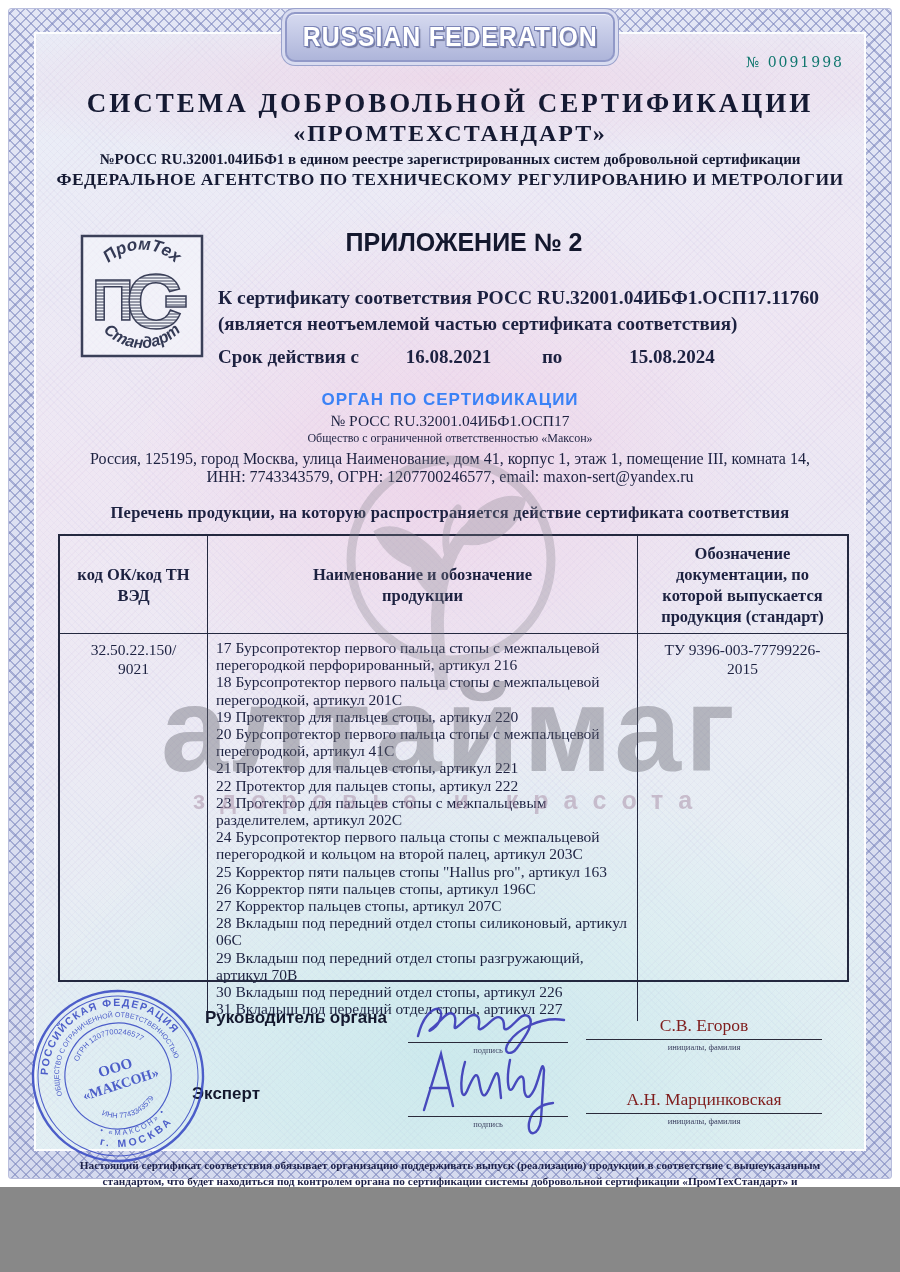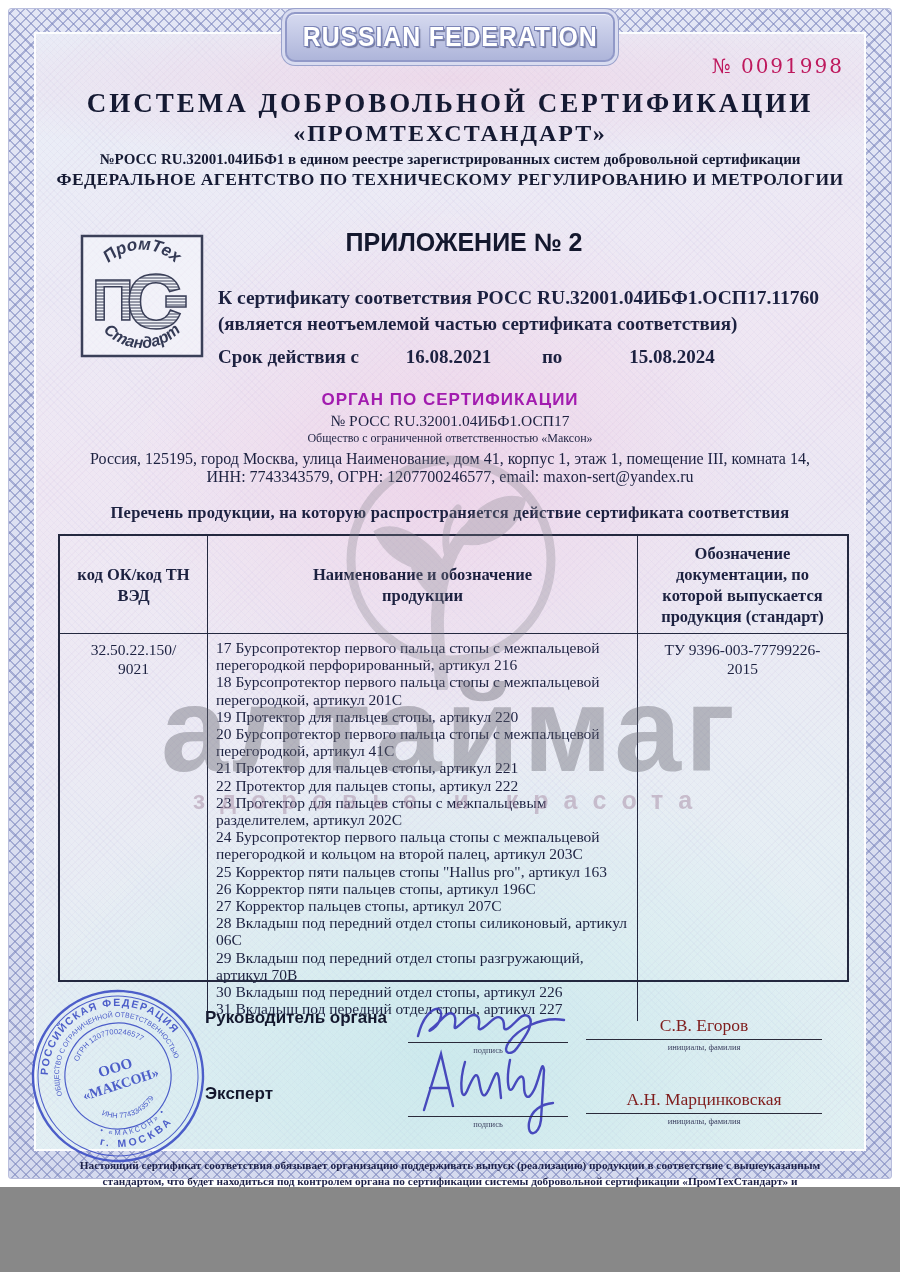--- a/index.html
+++ b/index.html
@@ -23,32 +23,32 @@
   .abs{position:absolute;}
   .ctr{left:0;right:0;text-align:center;}
   
   .badge{left:50%;top:12px;transform:translateX(-50%);width:326px;height:46px;
     background:linear-gradient(#d6daf0,#aeb5da);border:2px solid #9199c8;border-radius:10px;
     box-shadow:0 0 0 3px #d9dcf0,0 0 0 4px #9aa2cc,inset 0 1px 0 #eef0fa;
     display:flex;align-items:center;justify-content:center;}
   .badge span{font-family:"Liberation Sans",sans-serif;font-weight:bold;font-size:27px;
     letter-spacing:1px;color:#fff;transform:scaleX(.92);
     text-shadow:-1px -1px 0 #7d86b8,1px -1px 0 #7d86b8,-1px 1px 0 #7d86b8,1px 1px 0 #7d86b8,2px 2px 1px rgba(50,55,95,.55);}
-  .cert-no{top:54px;right:56px;font-size:20px;letter-spacing:2px;color:#be185d;font-family:"DejaVu Serif",serif;}
+  .cert-no{top:54px;right:56px;font-size:14px;letter-spacing:2px;color:#0f766e;font-family:"DejaVu Serif",serif;}
   .t1{top:88px;font-size:27px;font-weight:bold;letter-spacing:3px;color:#151a33;}
   .t2{top:120px;font-size:24px;font-weight:bold;letter-spacing:2px;color:#151a33;}
   .t3{top:151px;font-size:15px;font-weight:bold;color:#151a33;}
   .t4{top:169px;font-size:17.5px;font-weight:bold;letter-spacing:.4px;color:#151a33;}
   .appendix{top:228px;font-size:25px;font-weight:bold;font-family:"Liberation Sans",sans-serif;color:#14182e;padding-left:28px;}
   .tocert1{left:218px;top:287px;font-size:19.5px;font-weight:bold;}
   .tocert2{left:218px;top:313px;font-size:19px;font-weight:bold;}
   .validity{left:218px;top:346px;font-size:19px;font-weight:bold;}
   .validity .v{display:inline-block;}
   .validity .d1{margin-left:42px;} .validity .po{margin-left:46px;} .validity .d2{margin-left:62px;}
-  .organ-h{top:390px;font-size:17px;font-weight:bold;font-family:"Liberation Sans",sans-serif;letter-spacing:1px;color:#a21caf;}
+  .organ-h{top:390px;font-size:17px;font-weight:bold;font-family:"Liberation Sans",sans-serif;letter-spacing:1px;color:#3b82f6;}
   .organ-n{top:412px;font-size:15.5px;}
   .organ-1{top:431px;font-size:12px;}
   .organ-2{top:450px;font-size:16px;}
   .organ-3{top:468px;font-size:16px;}
   .perechen{top:503px;font-size:16.5px;font-weight:bold;letter-spacing:.2px;}
   
   .tbl{left:58px;top:534px;width:787px;height:444px;border:2px solid #23283f;
     display:grid;grid-template-columns:148px 430px 209px;grid-template-rows:98px 1fr;
     background:rgba(255,255,255,.06);}
   .cell{border-right:1.5px solid #23283f;border-bottom:0;padding:4px 6px;box-sizing:border-box;}
@@ -57,21 +57,21 @@
     text-align:center;font-weight:bold;font-size:16.5px;line-height:21px;}
   .hd .wrapnarrow{max-width:300px;}
   .code-cell{text-align:center;font-size:15.5px;line-height:19px;padding-top:6px;}
   .prod-cell{font-size:15.5px;line-height:17.2px;padding:5px 8px 4px 8px;}
   .doc-cell{text-align:center;font-size:15.5px;line-height:19px;padding-top:6px;}
   .product-line{margin:0;}
   
   .logo{left:78px;top:232px;}
   
   .siglabel{font-family:"Liberation Sans",sans-serif;font-weight:bold;font-size:17px;color:#14182e;}
-  .ruk{left:205px;top:1008px;} .exp{left:205px;top:1084px;}
+  .ruk{left:205px;top:1008px;} .exp{left:192px;top:1084px;}
   .sigline{border-top:1.5px solid #2a2a3a;height:0;}
   .l1{left:408px;top:1042px;width:160px;} .l2{left:586px;top:1039px;width:236px;}
   .l3{left:408px;top:1116px;width:160px;} .l4{left:586px;top:1113px;width:236px;}
   .cap{font-size:8.5px;color:#3a3f5e;text-align:center;}
   .c1{left:408px;top:1045px;width:160px;} .c2{left:586px;top:1042px;width:236px;}
   .c3{left:408px;top:1119px;width:160px;} .c4{left:586px;top:1116px;width:236px;}
   .pname{font-size:17.5px;text-align:center;color:#7f1d1d;}
   .n1{left:586px;top:1015px;width:236px;} .n2{left:586px;top:1089px;width:236px;}
   .sigsvg{pointer-events:none;}
   .s1{left:412px;top:996px;} .s2{left:420px;top:1046px;}

